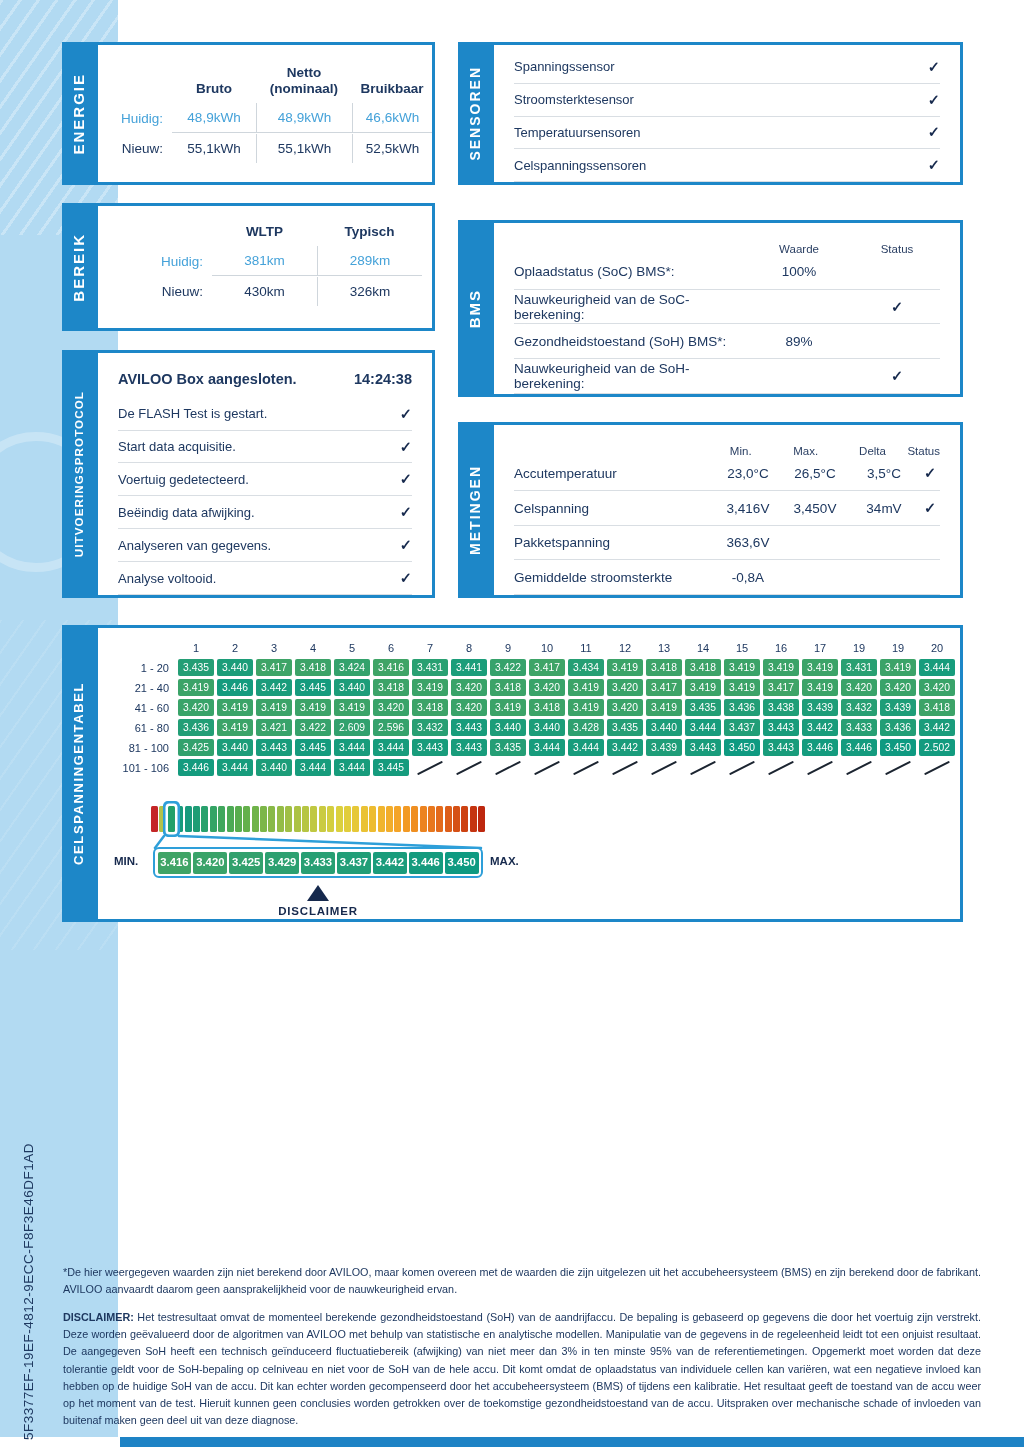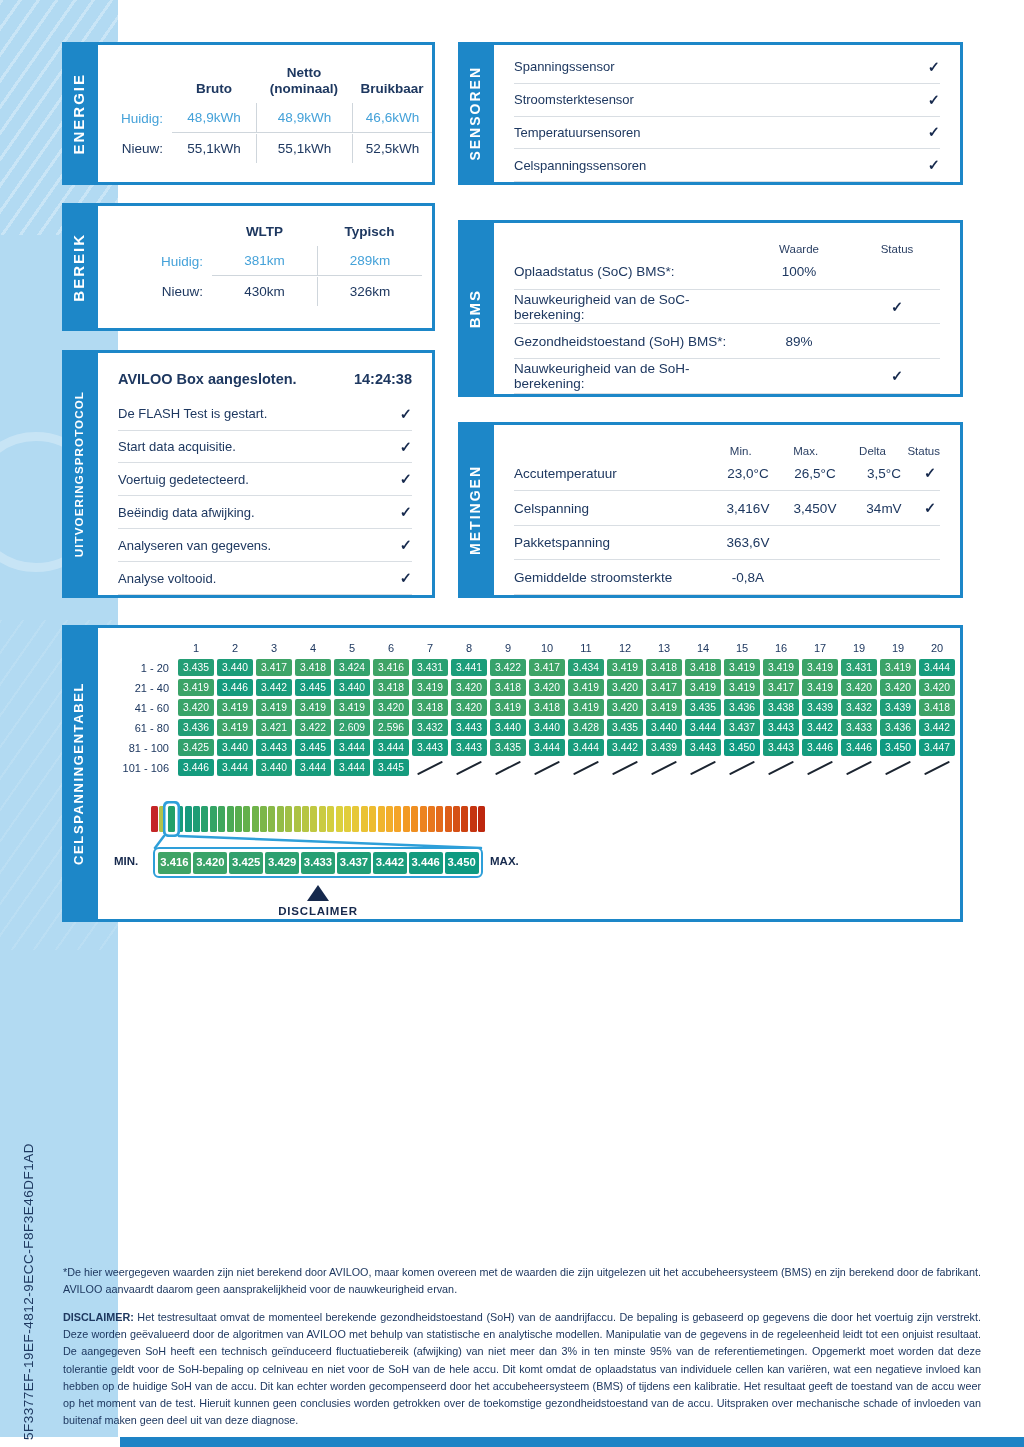--- a/index.html
+++ b/index.html
@@ -379,21 +379,21 @@
         <div class="cv-cell" style="background: rgb(23, 156, 124);">3.444</div>
         <div class="cv-cell" style="background: rgb(23, 156, 124);">3.444</div>
         <div class="cv-cell" style="background: rgb(26, 156, 123);">3.442</div>
         <div class="cv-cell" style="background: rgb(30, 157, 120);">3.439</div>
         <div class="cv-cell" style="background: rgb(24, 156, 123);">3.443</div>
         <div class="cv-cell" style="background: rgb(14, 154, 129);">3.450</div>
         <div class="cv-cell" style="background: rgb(24, 156, 123);">3.443</div>
         <div class="cv-cell" style="background: rgb(20, 155, 126);">3.446</div>
         <div class="cv-cell" style="background: rgb(20, 155, 126);">3.446</div>
         <div class="cv-cell" style="background: rgb(14, 154, 129);">3.450</div>
-        <div class="cv-cell" style="background: rgb(18, 155, 127);">3.447</div>
+        <div class="cv-cell" style="background: rgb(18, 155, 127);">2.502</div>
         <div class="cv-rowlab">101 - 106</div>
         <div class="cv-cell" style="background: rgb(20, 155, 126);">3.446</div>
         <div class="cv-cell" style="background: rgb(23, 156, 124);">3.444</div>
         <div class="cv-cell" style="background: rgb(28, 157, 121);">3.440</div>
         <div class="cv-cell" style="background: rgb(23, 156, 124);">3.444</div>
         <div class="cv-cell" style="background: rgb(23, 156, 124);">3.444</div>
         <div class="cv-cell" style="background: rgb(21, 155, 125);">3.445</div>
         <div class="cv-empty">
           <span class="cv-slash"></span>
         </div>

